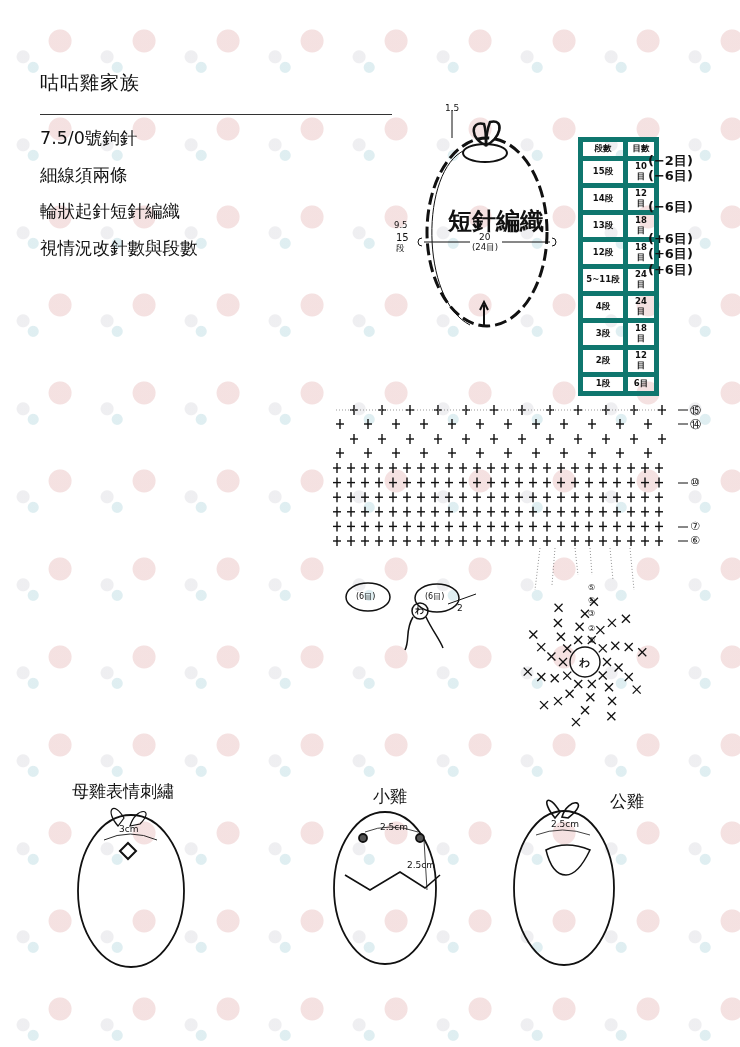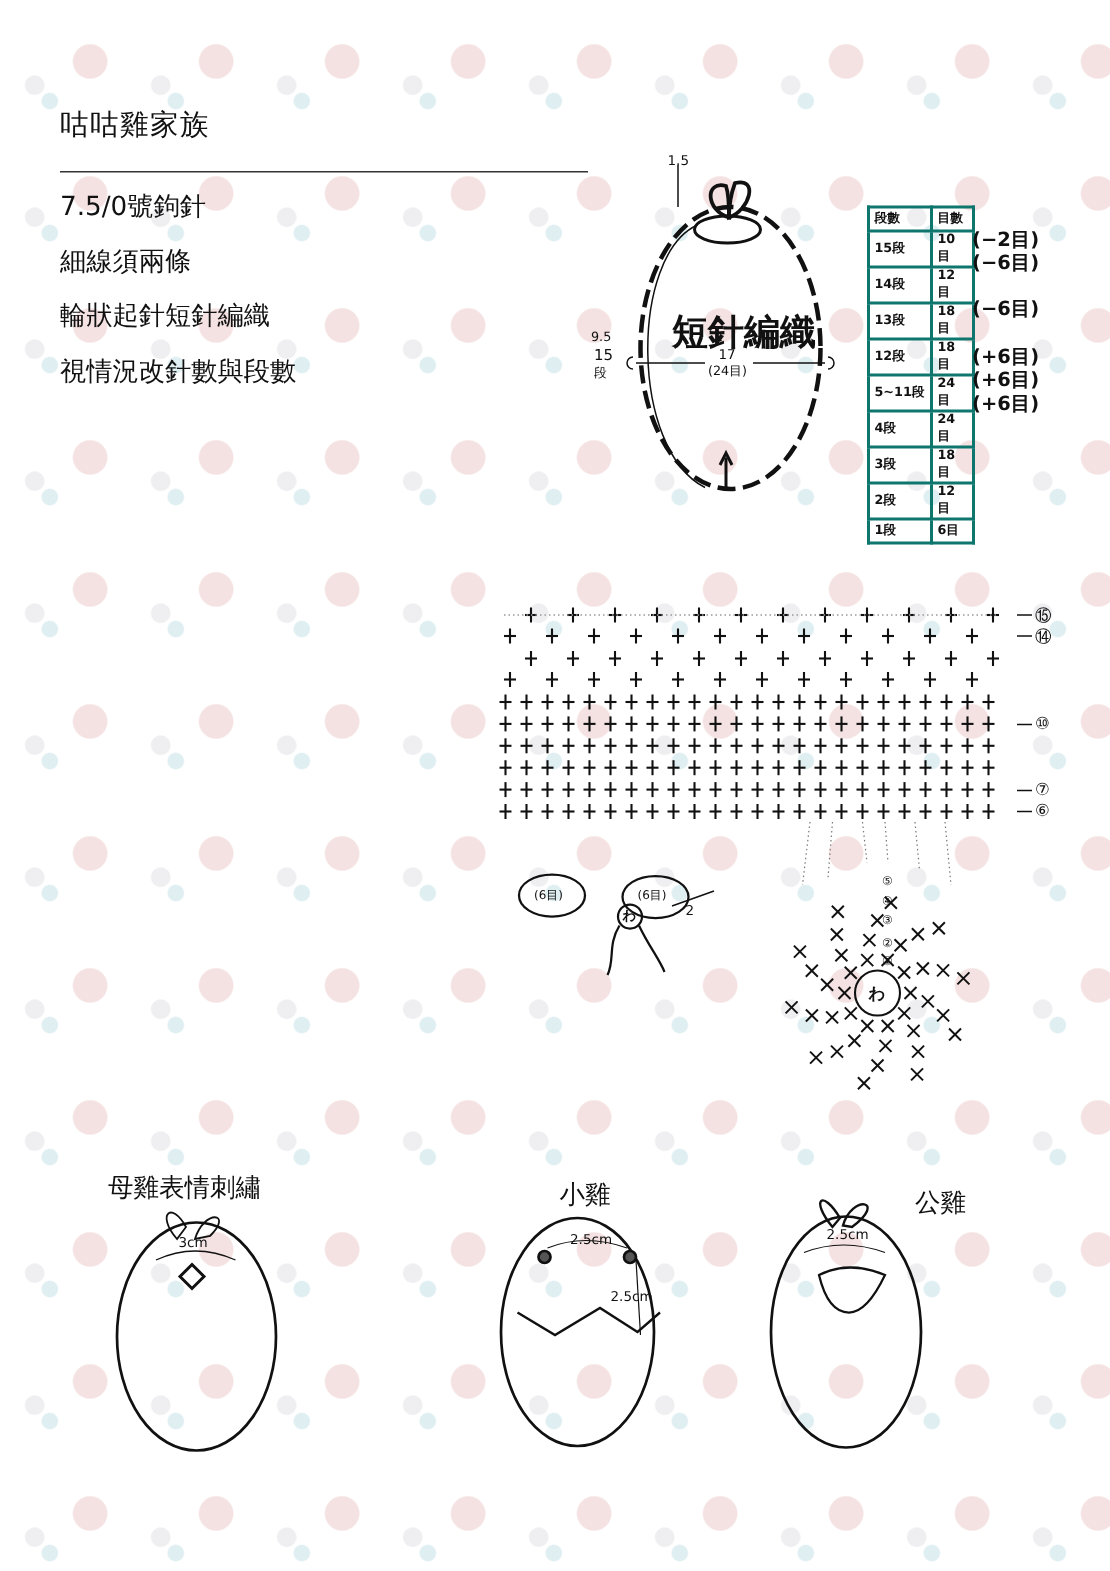--- a/index.html
+++ b/index.html
@@ -8,21 +8,21 @@
     background-image:
       radial-gradient(circle at 62% 42%, rgba(225,170,170,0.35) 0 11px, transparent 12px),
       radial-gradient(circle at 30% 72%, rgba(150,200,210,0.30) 0 5px, transparent 6px),
       radial-gradient(circle at 18% 60%, rgba(190,190,200,0.25) 0 6px, transparent 7px);
     background-size:84px 88px;background-position:8px 4px;}
   .title{position:absolute;left:40px;top:70px;font-size:19px;font-weight:normal;letter-spacing:1px;}
   .rule{position:absolute;left:40px;top:114px;width:352px;height:1px;background:#333;}
   .spec{position:absolute;left:40px;top:126px;}
   .spec div{font-size:17.5px;height:36.5px;line-height:24px;}
   .table{position:absolute;left:578px;top:137px;border-collapse:collapse;font-size:8.5px;font-weight:bold;}
-  .table td{border:2px solid #0f766e;padding:0 3px;height:13.8px;text-align:left;}
+  .table td{border:5px solid #0f766e;padding:0 3px;height:13.8px;text-align:center;}
   .table td.c1{width:34px}.table td.c2{width:20px}
   .notes{position:absolute;left:648px;top:137px;font-size:13px;font-weight:bold;}
   .notes div{height:15.6px;line-height:15.6px;}
   .lbl{position:absolute;font-weight:bold;}
   .sub{position:absolute;font-size:17px;}
   svg{position:absolute;left:0;top:0;}
 </style>
 </head>
 <body>
 
@@ -575,21 +575,21 @@
     <ellipse cx="564" cy="888" rx="50" ry="77"></ellipse>
     <path d="M555 818 C540 800,548 792,560 812 Z" stroke-width="1.6"></path>
     <path d="M562 817 C568 796,592 800,568 818 Z" stroke-width="1.6"></path>
     <path d="M546 850 Q566 840 590 850 Q578 875 566 875 Q552 875 546 850 Z" stroke-width="1.5"></path>
     <path d="M536 835 Q562 825 590 835" stroke-width="0.8"></path>
   </g>
 </svg>
 
 <div class="lbl" style="left:445px;top:103px;font-size:9px;font-weight:normal">1.5</div>
 <div class="lbl" style="left:448px;top:205px;font-size:24px;">短針編織</div>
-<div class="lbl" style="left:479px;top:232px;font-size:9px;font-weight:normal">17</div>
+<div class="lbl" style="left:479px;top:232px;font-size:9px;font-weight:normal">20</div>
 <div class="lbl" style="left:472px;top:242px;font-size:8.5px;font-weight:normal">(24目)</div>
 <div class="lbl" style="left:394px;top:220px;font-size:8.5px;font-weight:normal">9.5</div>
 <div class="lbl" style="left:396px;top:232px;font-size:10px;font-weight:normal">15</div>
 <div class="lbl" style="left:396px;top:243px;font-size:8.5px;font-weight:normal">段</div>
 
 <table class="table">
   <tbody>
       <tr>
         <td class="c1">段數</td>
         <td class="c2">目數</td>

